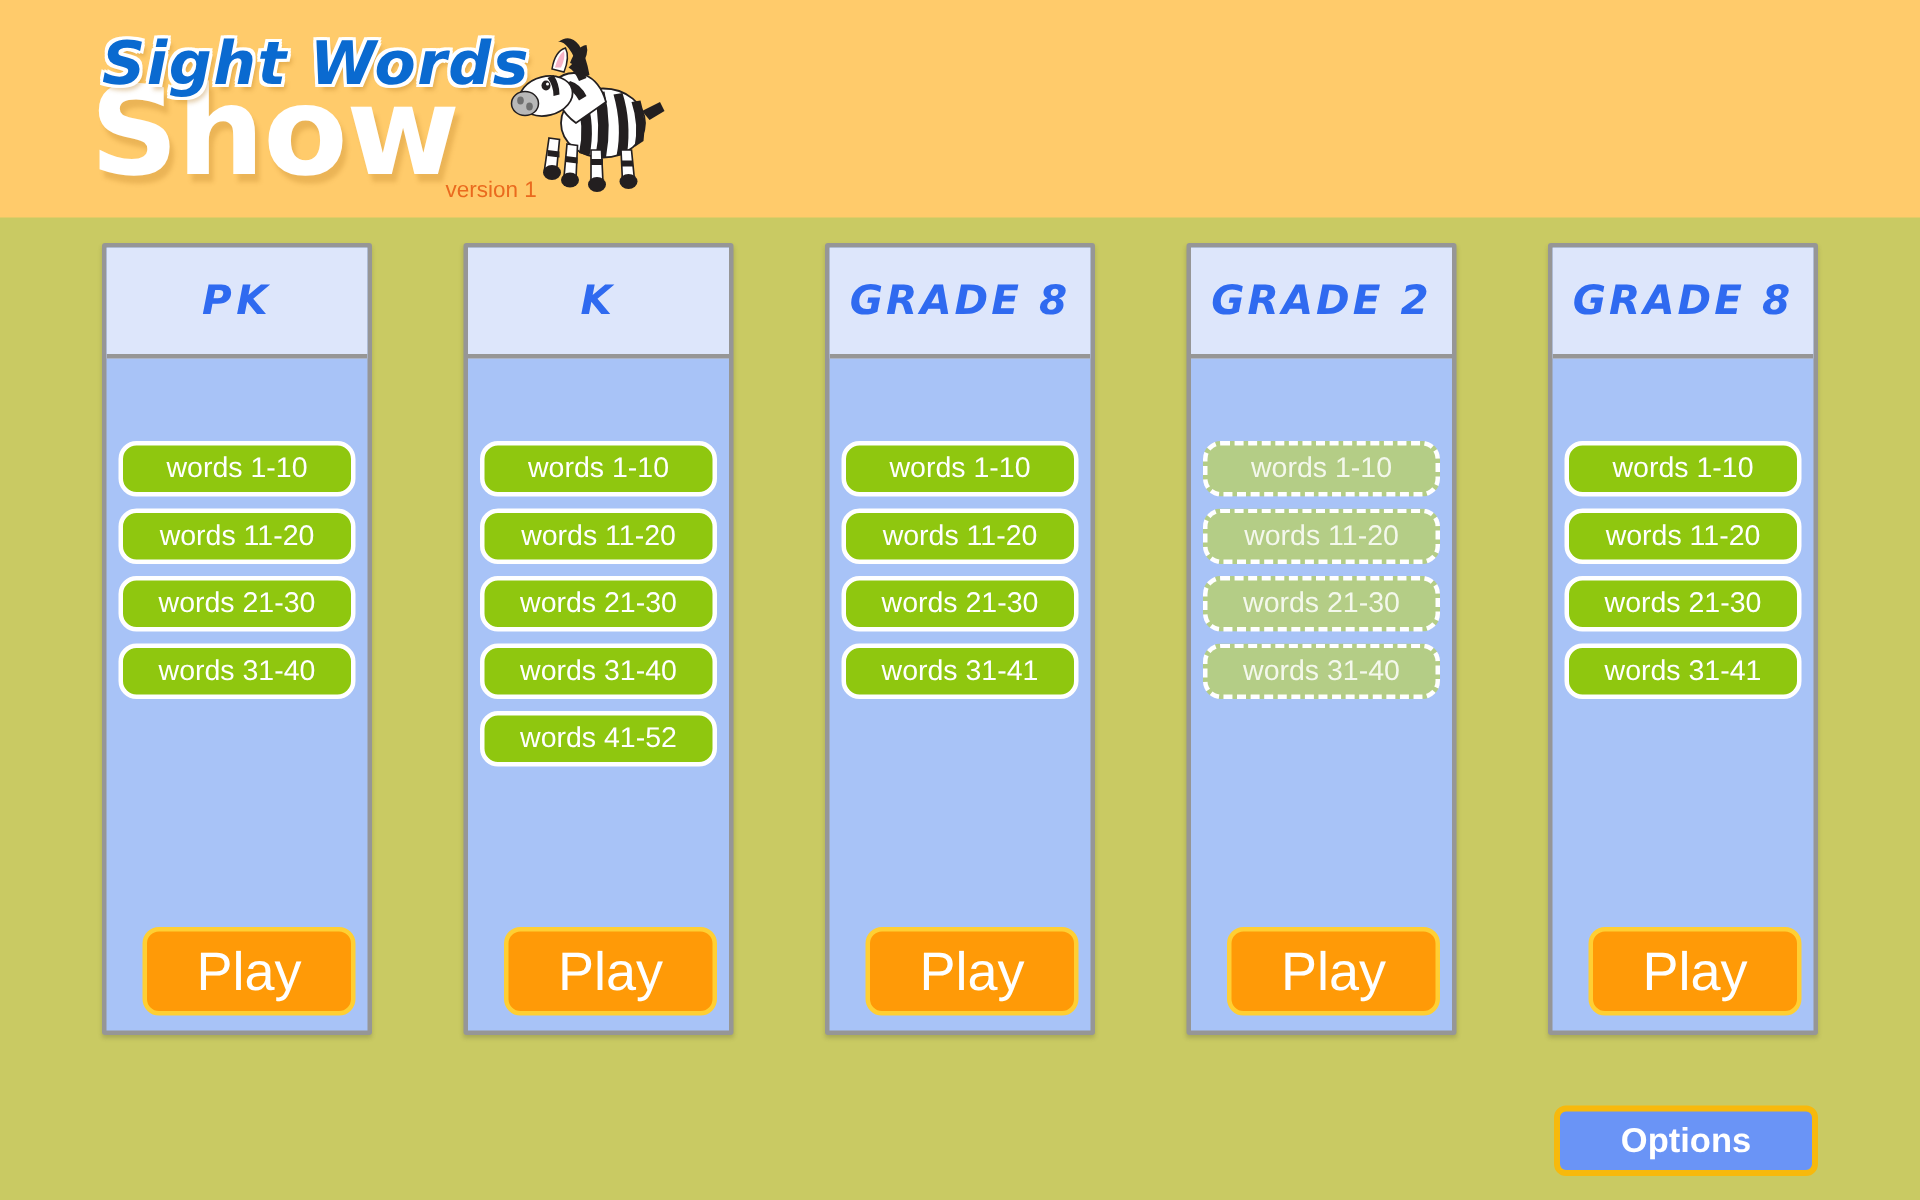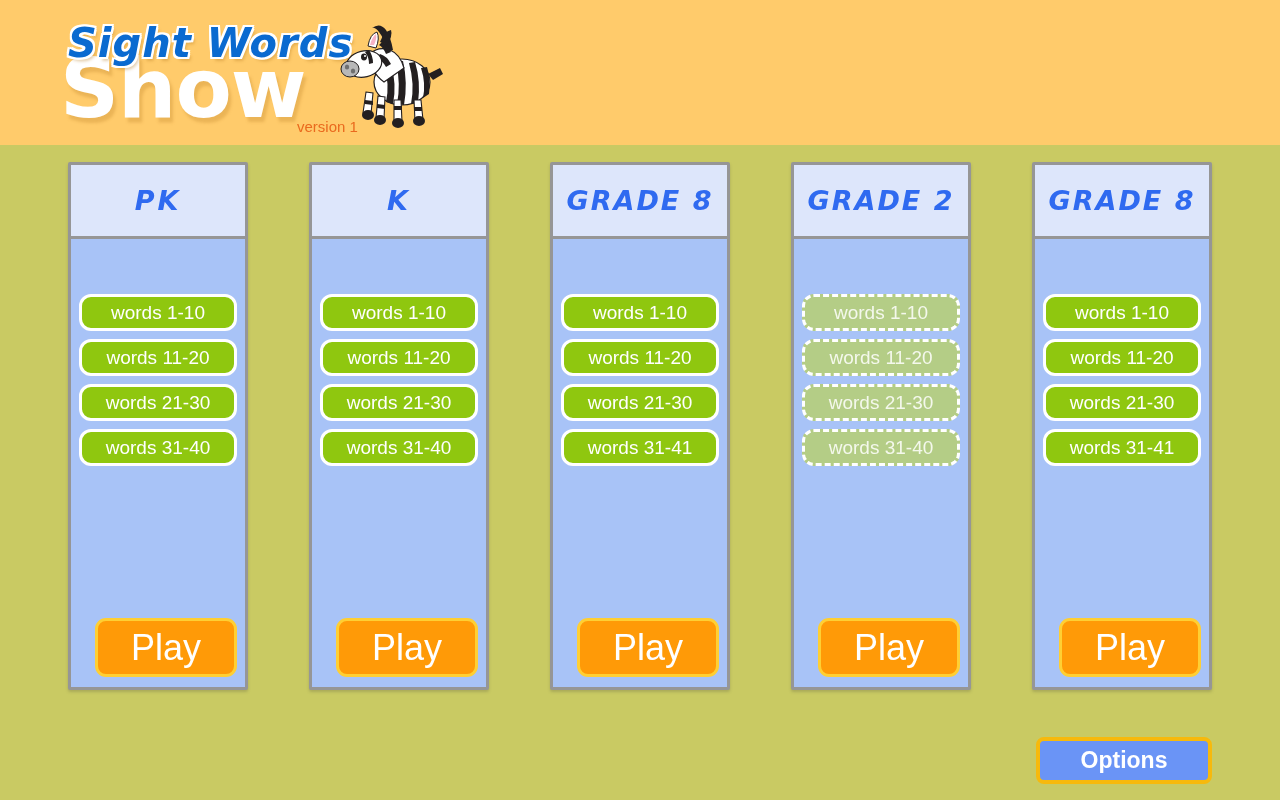--- a/index.html
+++ b/index.html
@@ -280,20 +280,21 @@
     </div>
     <div class="grade-card">
       <div class="card-header">
         <div class="card-header-title narrow">K</div>
       </div>
       <div class="card-body">
         <div class="word-button">words 1-10</div>
         <div class="word-button">words 11-20</div>
         <div class="word-button">words 21-30</div>
         <div class="word-button">words 31-40</div>
+        <div class="word-button">words 41-52</div>
       </div>
       <div class="card-footer">
         <div class="play-button">Play</div>
       </div>
     </div>
     <div class="grade-card">
       <div class="card-header">
         <div class="card-header-title">GRADE 8</div>
       </div>
       <div class="card-body">

